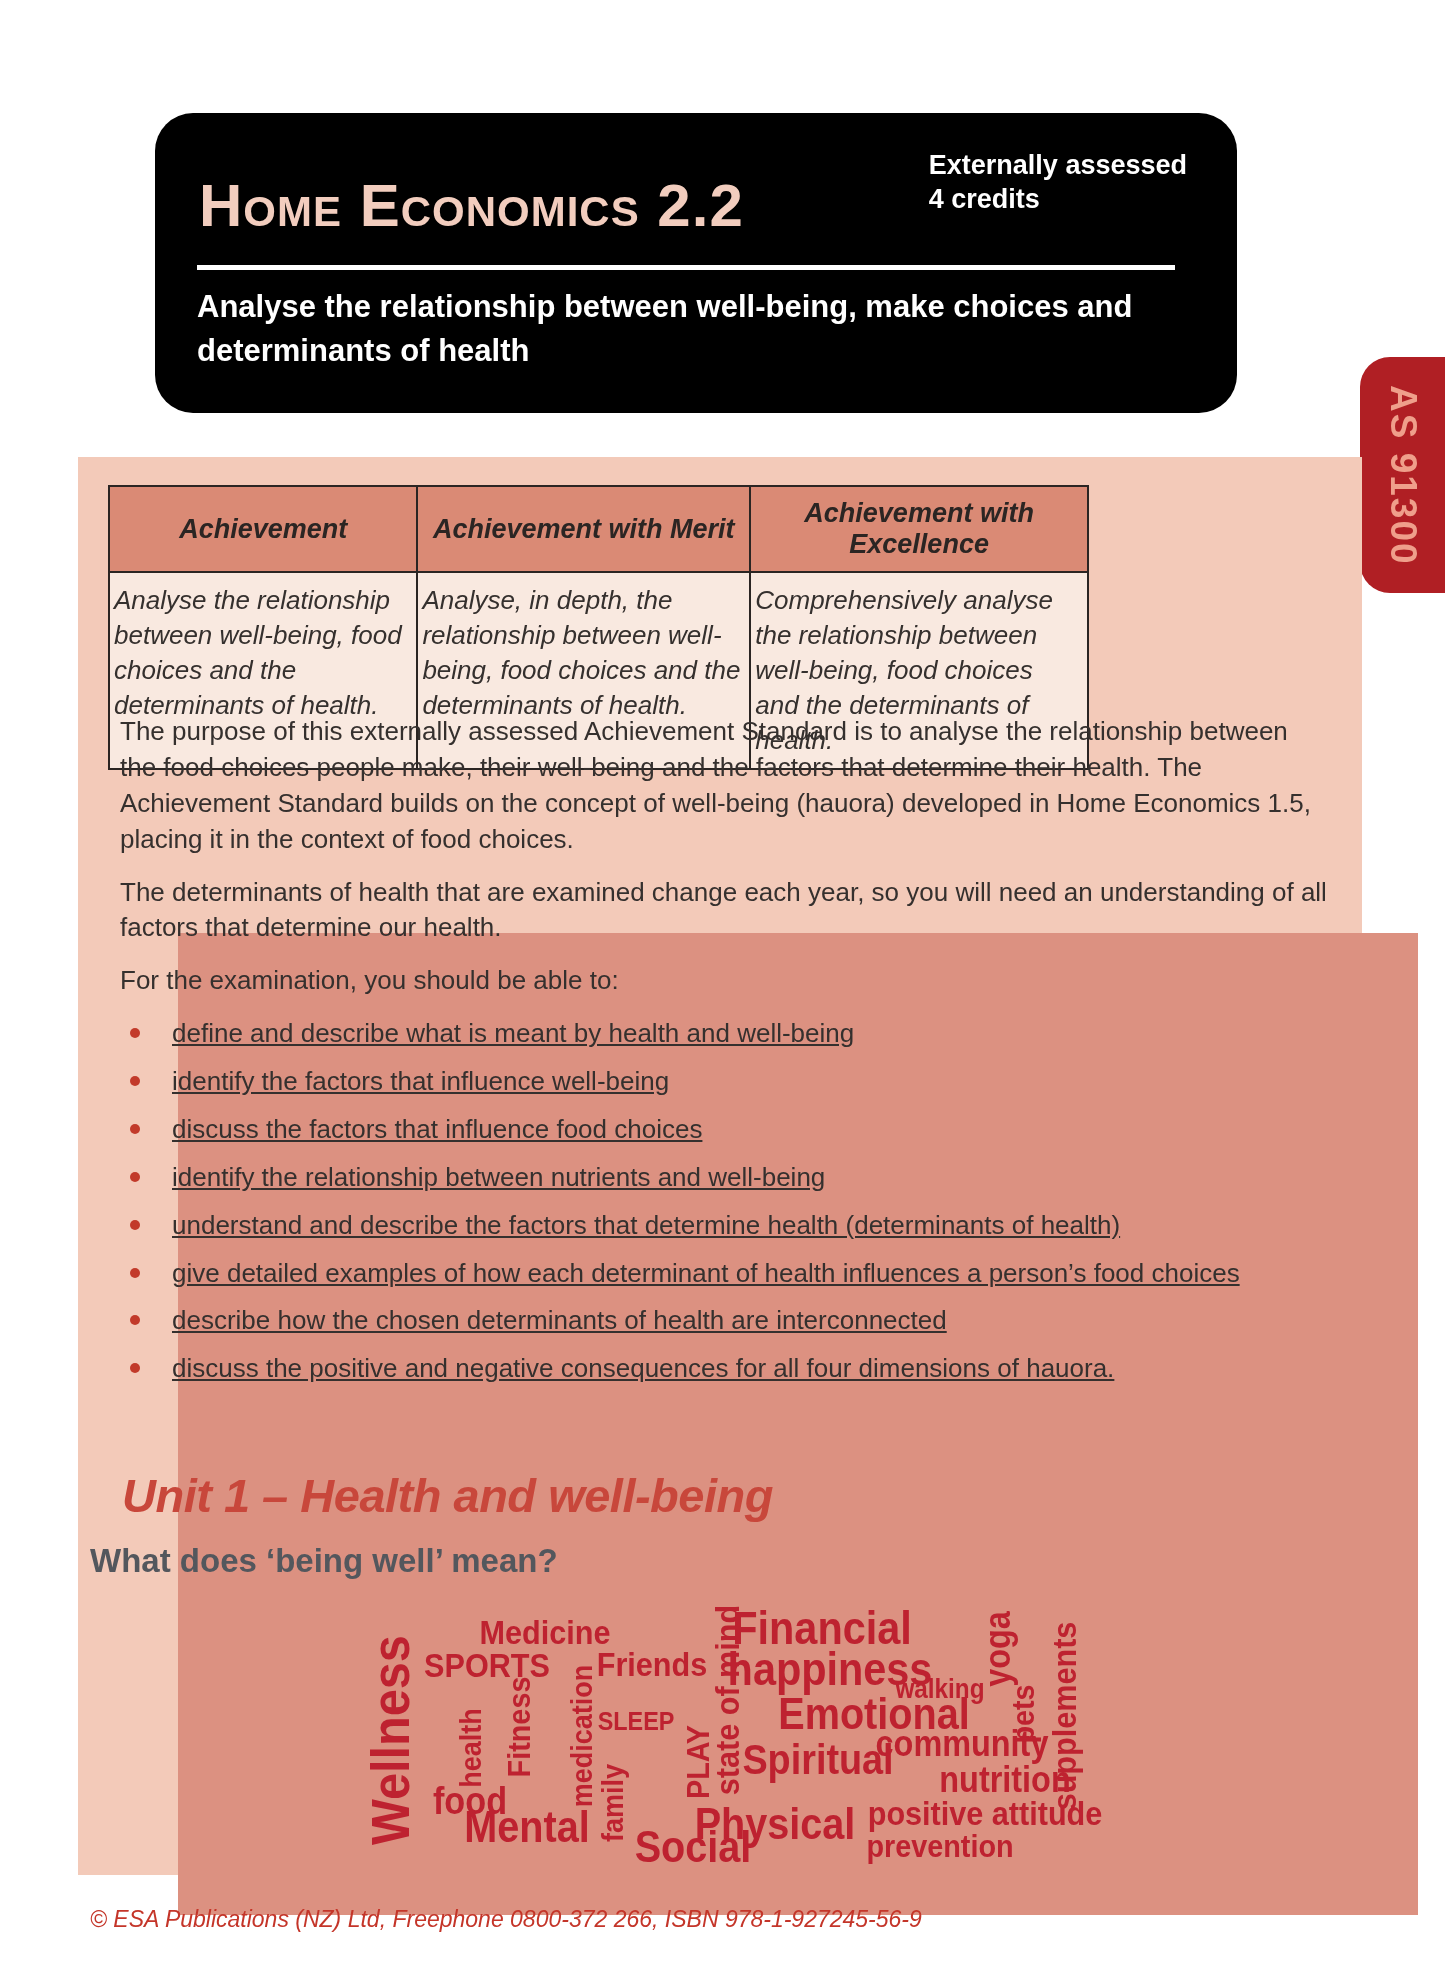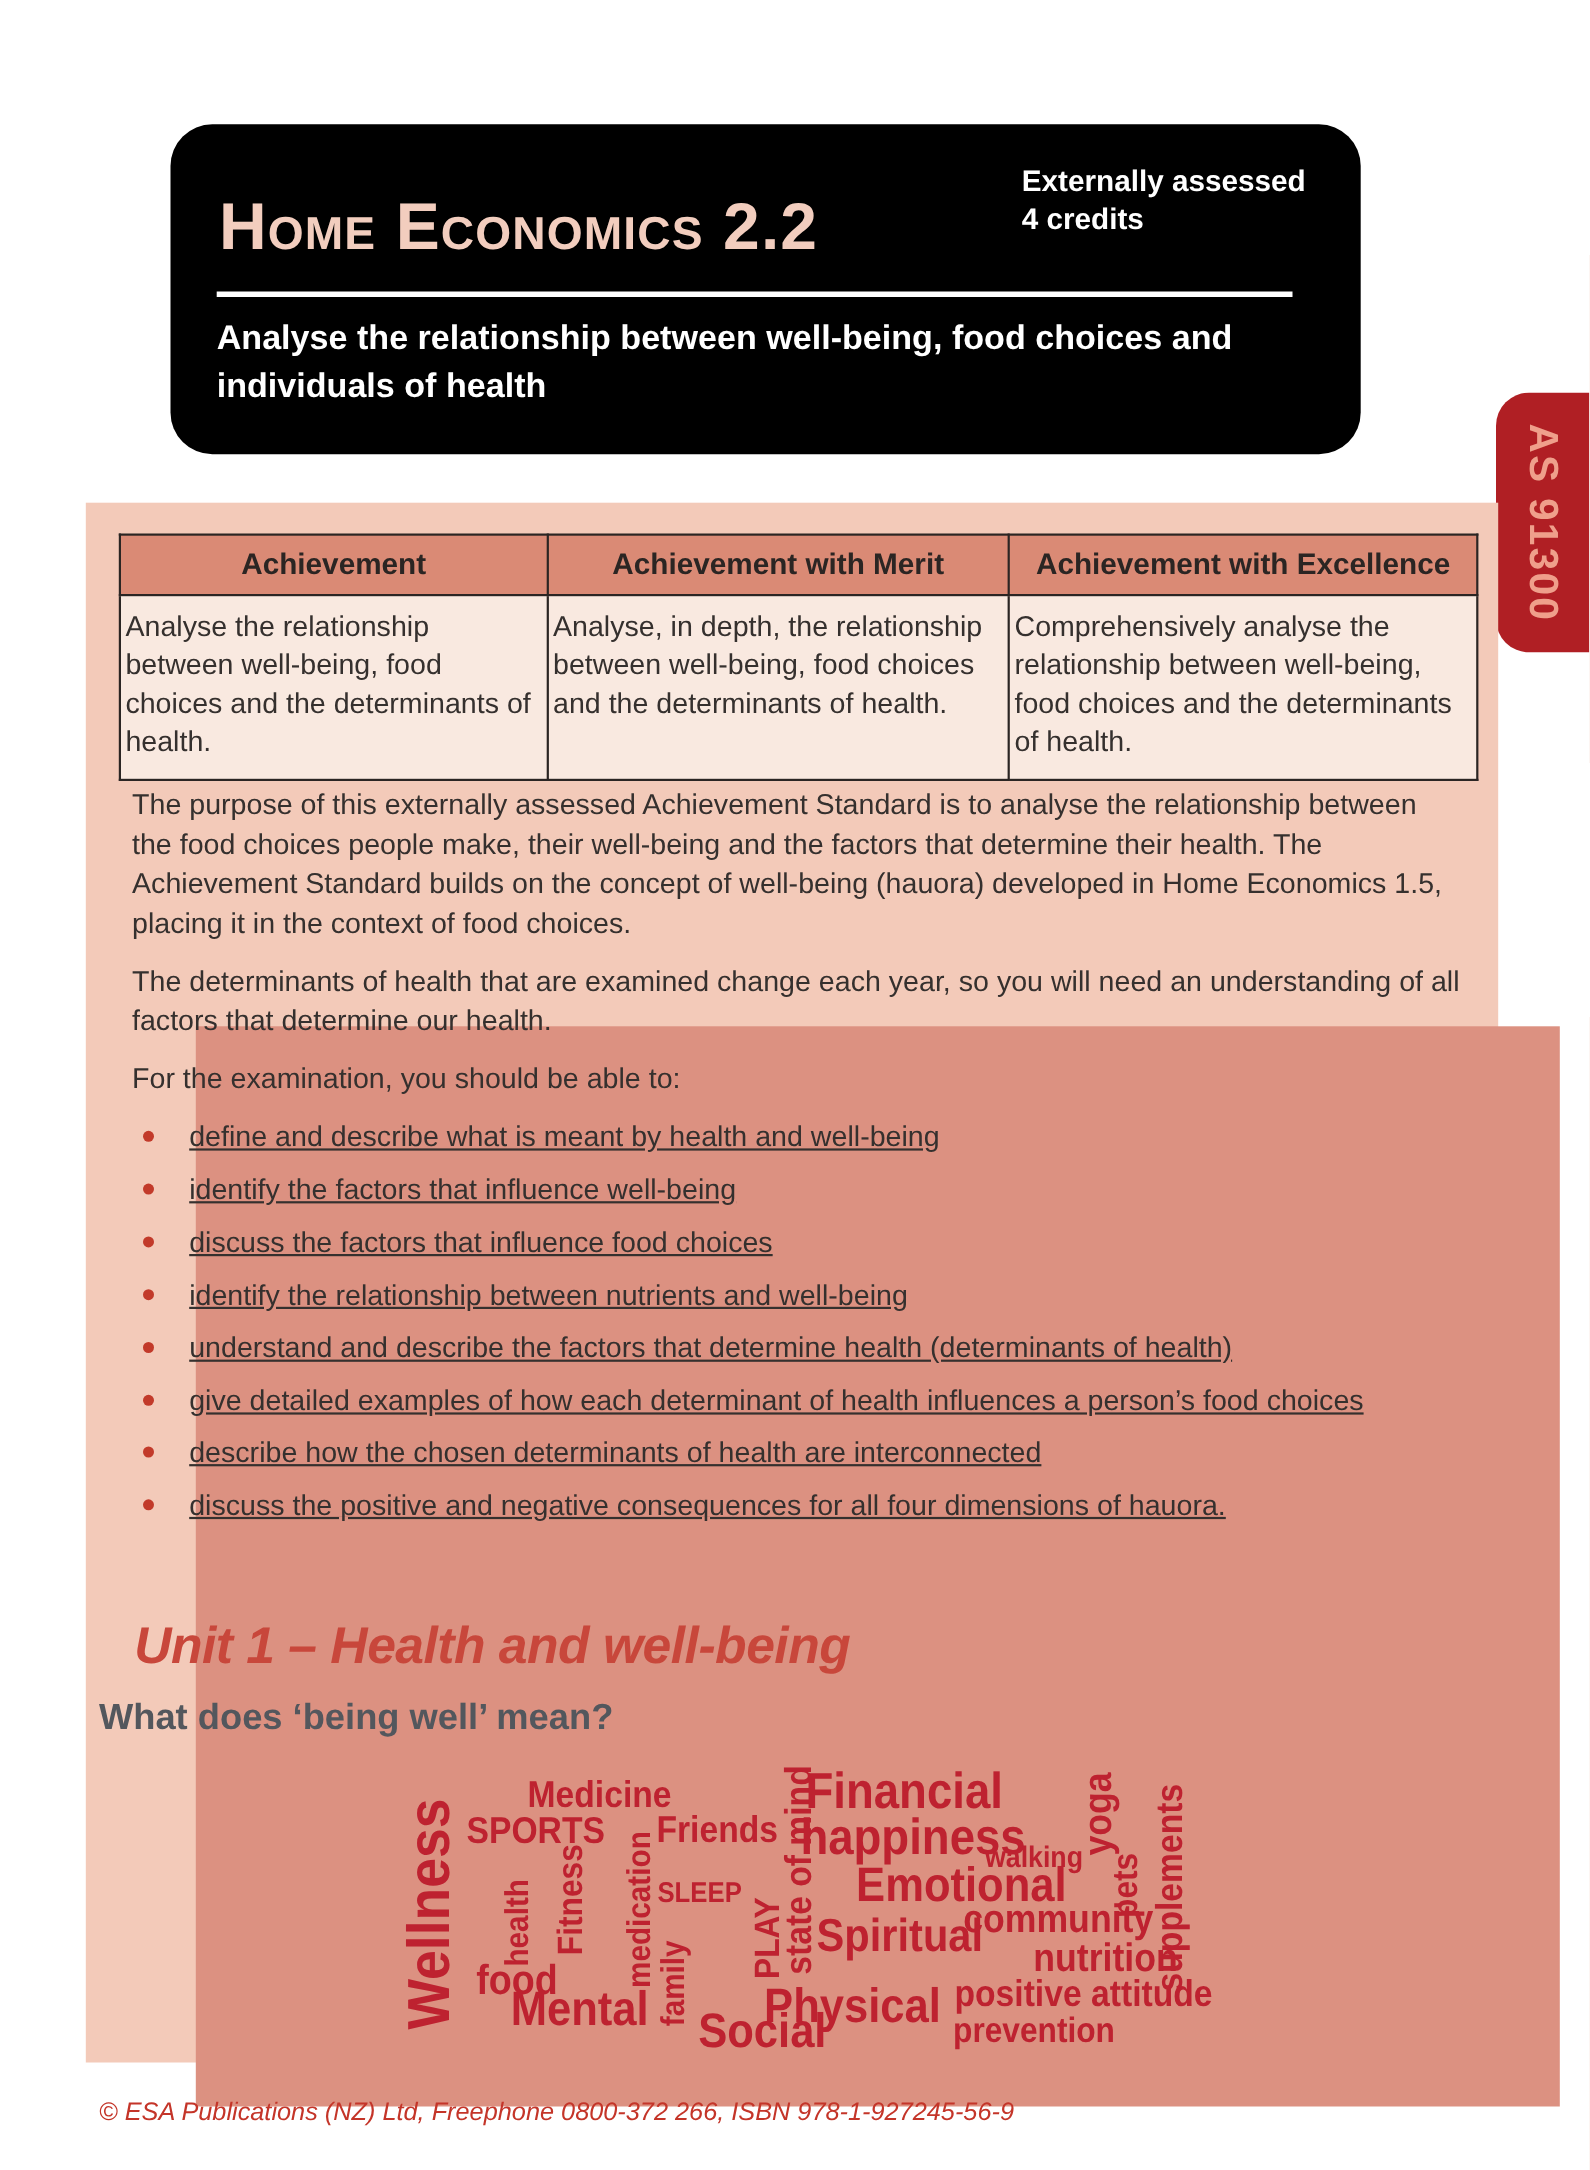--- a/index.html
+++ b/index.html
@@ -42,22 +42,22 @@
   .content-box{
     position:absolute;left:78px;top:457px;width:1284px;height:1418px;
     background:#F3CAB9;
   }
   .inner-box{
     position:absolute;left:100px;top:476px;width:1240px;height:982px;
     background:#DC9181;
   }
   
   table.standards{
-    position:absolute;left:108px;top:485px;width:1236px;
-    border-collapse:collapse;table-layout:fixed;
+    position:absolute;left:108px;top:485px;width:981px;
+    border-collapse:collapse;table-layout:fixed;font-style:italic;
   }
   table.standards th,table.standards td{
     border:2px solid #2B2523;
   }
   table.standards th{
     background:#DA8A75;color:#2B2523;font-weight:700;font-size:27px;
     text-align:center;padding:11px 8px;
   }
   table.standards td{
     background:#F9E9E0;color:#35302E;font-size:26px;line-height:1.35;
@@ -110,21 +110,21 @@
 
 <div class="page">
 
   <div class="banner">
     <div class="banner-title">Home Economics 2.2</div>
     <div class="banner-meta">
       <div>Externally assessed</div>
       <div>4 credits</div>
     </div>
     <div class="banner-rule"></div>
-    <div class="banner-subtitle">Analyse the relationship between well-being, food choices and individuals of health</div>
+    <div class="banner-subtitle">Analyse the relationship between well-being, make choices and determinants of health</div>
   </div>
 
   <div class="side-tab">
     <span>AS 91300</span>
   </div>
 
   <div class="content-box">
     <div class="inner-box"></div>
   </div>
 

